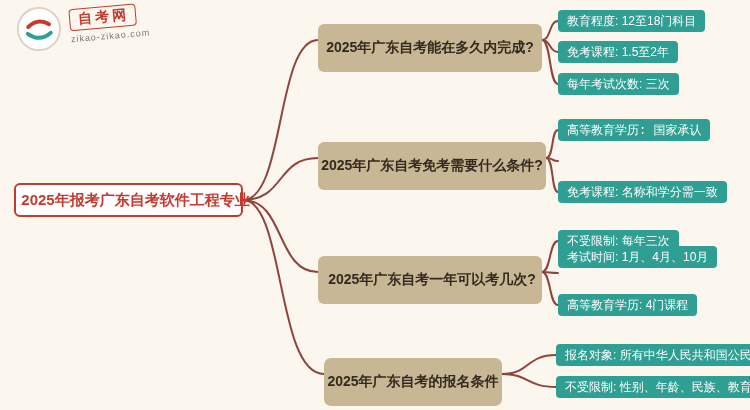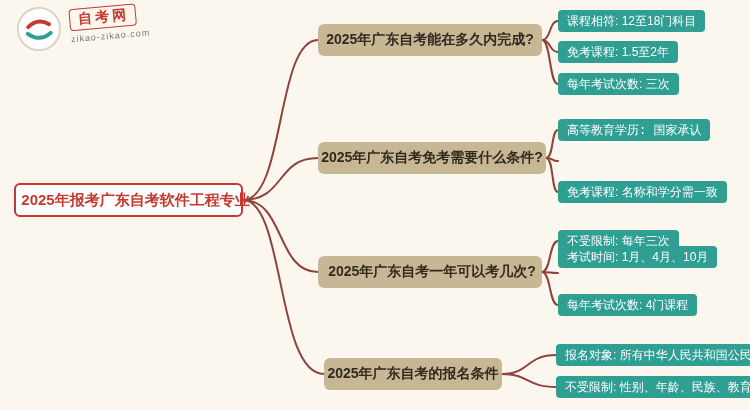--- a/index.html
+++ b/index.html
@@ -42,21 +42,21 @@
     background: #ffffff;
     border: 2px solid var(--root-accent, #c5392e);
     border-radius: 6px;
     color: var(--root-accent, #c5392e);
     font-weight: bold;
     font-size: 15px;
     padding-left: 14px;
   }
 
   .branch-node {
-    height: 32px;
+    height: 48px;
     background: var(--branch-bg, #c8b795);
     border-radius: 6px;
     color: var(--branch-text, #33291e);
     font-weight: bold;
     font-size: 14px;
     padding: 0 10px;
     overflow: hidden;
   }
 
   .leaf-node {
@@ -145,29 +145,29 @@
       <span class="site-name">自考网</span>
       <span class="site-url">zikao-zikao.com</span>
     </span>
   </div>
 
   <div class="node root-node" style="left:14px; top:183px;">2025年报考广东自考软件工程专业</div>
 
   <div class="node branch-node" style="left:318px; top:24px; width:224px;">2025年广东自考能在多久内完成?</div>
   <div class="node branch-node" style="left:318px; top:142px; width:228px;text-align:center;">2025年广东自考免考需要什么条件?</div>
   <div class="node branch-node" style="left:318px; top:256px; width:224px;padding-left:14px;">2025年广东自考一年可以考几次?</div>
-  <div class="node branch-node" style="left:324px; top:358px; width:178px;">2025年广东自考的报名条件</div>
+  <div class="node branch-node" style="left:324px; top:358px; width:178px;border-radius:7px;">2025年广东自考的报名条件</div>
 
-  <div class="node leaf-node" style="left:558px; top:10px;">课程相符: 12至18门科目</div>
+  <div class="node leaf-node" style="left:558px; top:10px;">教育程度: 12至18门科目</div>
   <div class="node leaf-node" style="left:558px; top:41px;">免考课程: 1.5至2年</div>
   <div class="node leaf-node" style="left:558px; top:73px;">每年考试次数: 三次</div>
 
   <div class="node leaf-node" style="left:558px; top:119px;font-family:Liberation Mono, monospace;">高等教育学历: 国家承认</div>
   <div class="node leaf-node" style="left:558px; top:181px;">免考课程: 名称和学分需一致</div>
 
   <div class="node leaf-node" style="left:558px; top:230px;">不受限制: 每年三次</div>
   <div class="node leaf-node" style="left:558px; top:246px;">考试时间: 1月、4月、10月</div>
-  <div class="node leaf-node" style="left:558px; top:294px;">每年考试次数: 4门课程</div>
+  <div class="node leaf-node" style="left:558px; top:294px;">高等教育学历: 4门课程</div>
 
   <div class="node leaf-node" style="left:556px; top:344px;">报名对象: 所有中华人民共和国公民</div>
   <div class="node leaf-node" style="left:556px; top:376px;">不受限制: 性别、年龄、民族、教育程度</div>
 
 </div>
 
 </body></html>

